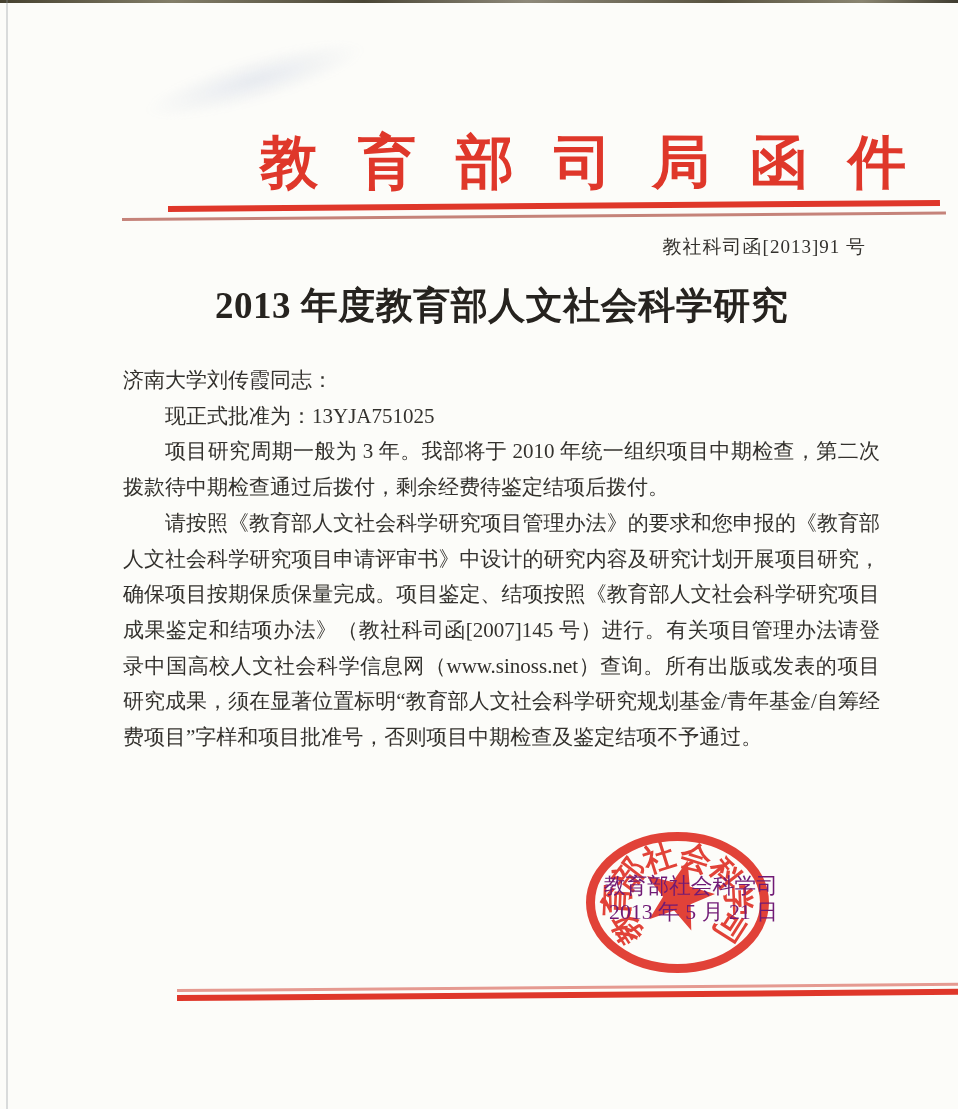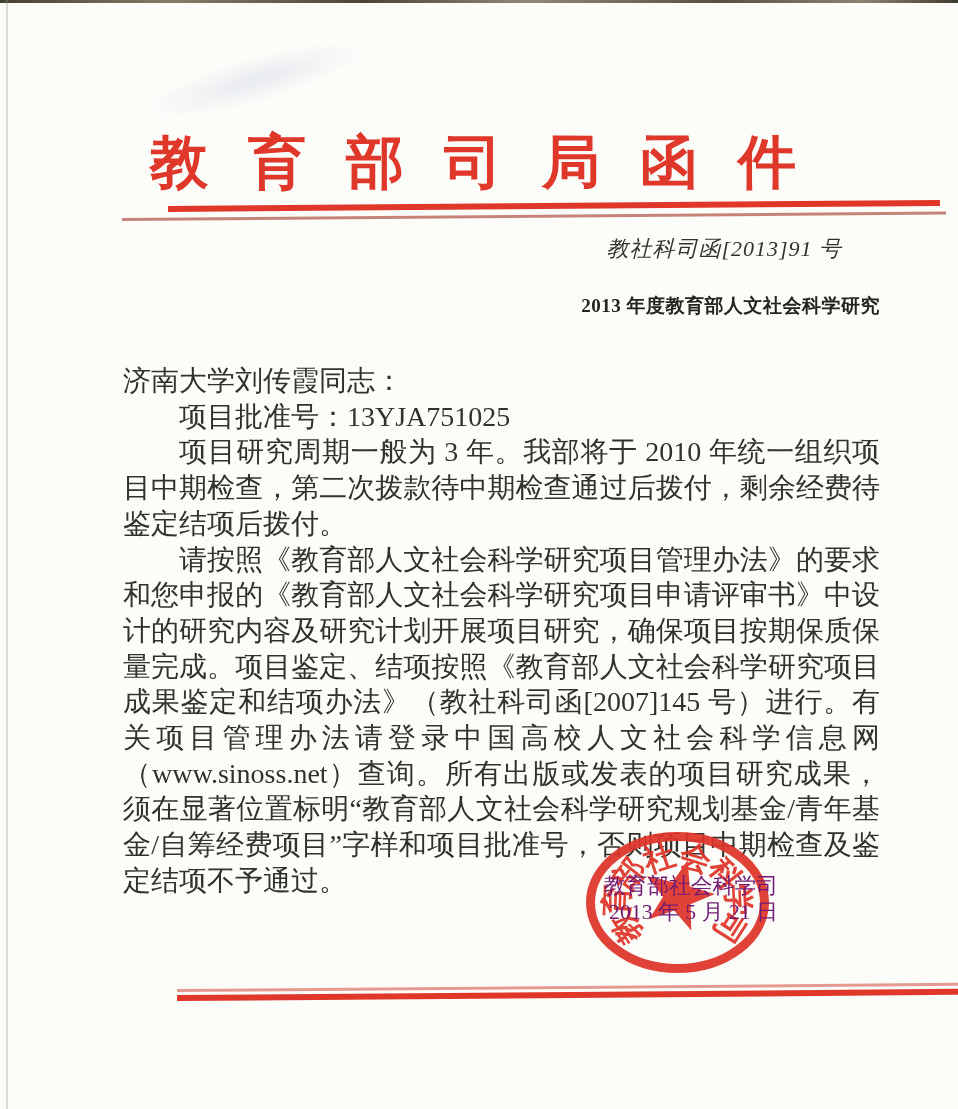--- a/index.html
+++ b/index.html
@@ -15,35 +15,35 @@
   body{font-family:"Liberation Serif","DejaVu Serif",serif;background:#fff;}
   .page{position:relative;width:958px;height:1109px;background:var(--paper);overflow:hidden;}
 
   .scan-top-edge{position:absolute;top:0;left:0;right:0;height:3px;
     background:linear-gradient(90deg,#45412f 0%,#837e69 18%,#4a4636 38%,#8e897a 55%,#57523f 75%,#8a8571 90%,#3f3c30 100%);}
   .scan-left-edge{position:absolute;top:0;bottom:0;left:6px;width:2px;background:rgba(135,142,150,.30);}
   .scan-smudge{position:absolute;left:140px;top:58px;width:230px;height:44px;
     background:radial-gradient(ellipse at center,rgba(120,140,185,.16),rgba(120,140,185,0) 70%);
     transform:rotate(-16deg);filter:blur(3px);}
 
-  .letterhead{position:absolute;top:124px;left:0;right:12px;text-align:center;
+  .letterhead{position:absolute;top:124px;left:0;right:12px;text-align:right;
     color:var(--red);font-size:58px;font-weight:bold;letter-spacing:40px;text-indent:40px;
     font-family:"Liberation Serif","DejaVu Serif",serif;}
 
   .rule{position:absolute;transform-origin:left center;}
   .rule-top-thick{left:168px;top:206px;width:772px;height:6px;background:var(--red);transform:rotate(-0.45deg);}
   .rule-top-thin{left:122px;top:218px;width:824px;height:2.5px;background:var(--red-thin);transform:rotate(-0.45deg);}
 
-  .ref-number{position:absolute;top:234px;right:116px;font-size:22px;color:var(--ink);letter-spacing:1px;font-style:italic;}
+  .ref-number{position:absolute;top:234px;right:92px;font-size:19px;color:var(--ink);letter-spacing:1px;}
 
-  .doc-title{position:absolute;top:288px;left:123px;width:757px;text-align:right;
-    font-size:19px;font-weight:bold;color:var(--ink-dark);line-height:35px;letter-spacing:.5px;}
+  .doc-title{position:absolute;top:288px;left:123px;width:757px;text-align:center;
+    font-size:37px;font-weight:bold;color:var(--ink-dark);line-height:35px;letter-spacing:.5px;}
 
   .body-text{position:absolute;top:363px;left:123px;width:757px;
-    font-size:28px;line-height:35.7px;color:var(--ink);text-align:justify;}
+    font-size:21px;line-height:35.7px;color:var(--ink);text-align:justify;}
   .body-text p{text-indent:2em;margin:0;}
   .body-text p.salutation{text-indent:0;}
 
   .signature{position:absolute;left:584px;top:874px;width:194px;text-align:right;
     font-size:21.8px;line-height:25.5px;color:#701a75;z-index:3;}
 
   .seal{position:absolute;left:577px;top:820px;width:202px;height:166px;z-index:2;opacity:.93;}
   .seal .ring{fill:none;stroke:#e0352a;stroke-width:9px;}
   .seal .star{fill:#e0352a;}
   .seal-char{fill:#e0352a;font-size:31px;font-weight:bold;text-anchor:middle;dominant-baseline:central;
@@ -67,21 +67,21 @@
   <div class="rule rule-top-thin"></div>
 
   <div class="ref-number">教社科司函[2013]91 号</div>
 
   <div class="doc-title">
     <div>2013 年度教育部人文社会科学研究</div>
   </div>
 
   <div class="body-text">
     <p class="salutation">济南大学刘传霞同志：</p>
-    <p>项目批准号：13YJA751025</p>
+    <p>现正式批准为：13YJA751025</p>
     <p>项目研究周期一般为 3 年。我部将于 2010 年统一组织项目中期检查，第二次拨款待中期检查通过后拨付，剩余经费待鉴定结项后拨付。</p>
     <p>请按照《教育部人文社会科学研究项目管理办法》的要求和您申报的《教育部人文社会科学研究项目申请评审书》中设计的研究内容及研究计划开展项目研究，确保项目按期保质保量完成。项目鉴定、结项按照《教育部人文社会科学研究项目成果鉴定和结项办法》（教社科司函[2007]145 号）进行。有关项目管理办法请登录中国高校人文社会科学信息网（www.sinoss.net）查询。所有出版或发表的项目研究成果，须在显著位置标明“教育部人文社会科学研究规划基金/青年基金/自筹经费项目”字样和项目批准号，否则项目中期检查及鉴定结项不予通过。</p>
   </div>
 
   <svg class="seal" viewBox="0 0 202 166" xmlns="http://www.w3.org/2000/svg">
     <ellipse class="ring" cx="100.5" cy="82.5" rx="87" ry="66"></ellipse>
     <polygon class="star" points="110.6,40.3 112.7,66.6 138.0,74.1 113.6,84.2 114.3,110.5 97.1,90.5 72.2,99.3 86.0,76.8 70.0,55.9 95.6,62.0"></polygon>
     <g id="seal-chars">
         <text x="49.1" y="107.8" class="seal-char" transform="rotate(-122.5 49.1 107.8)">教</text>
         <text x="39.6" y="80.4" class="seal-char" transform="rotate(-87.5 39.6 80.4)">育</text>

